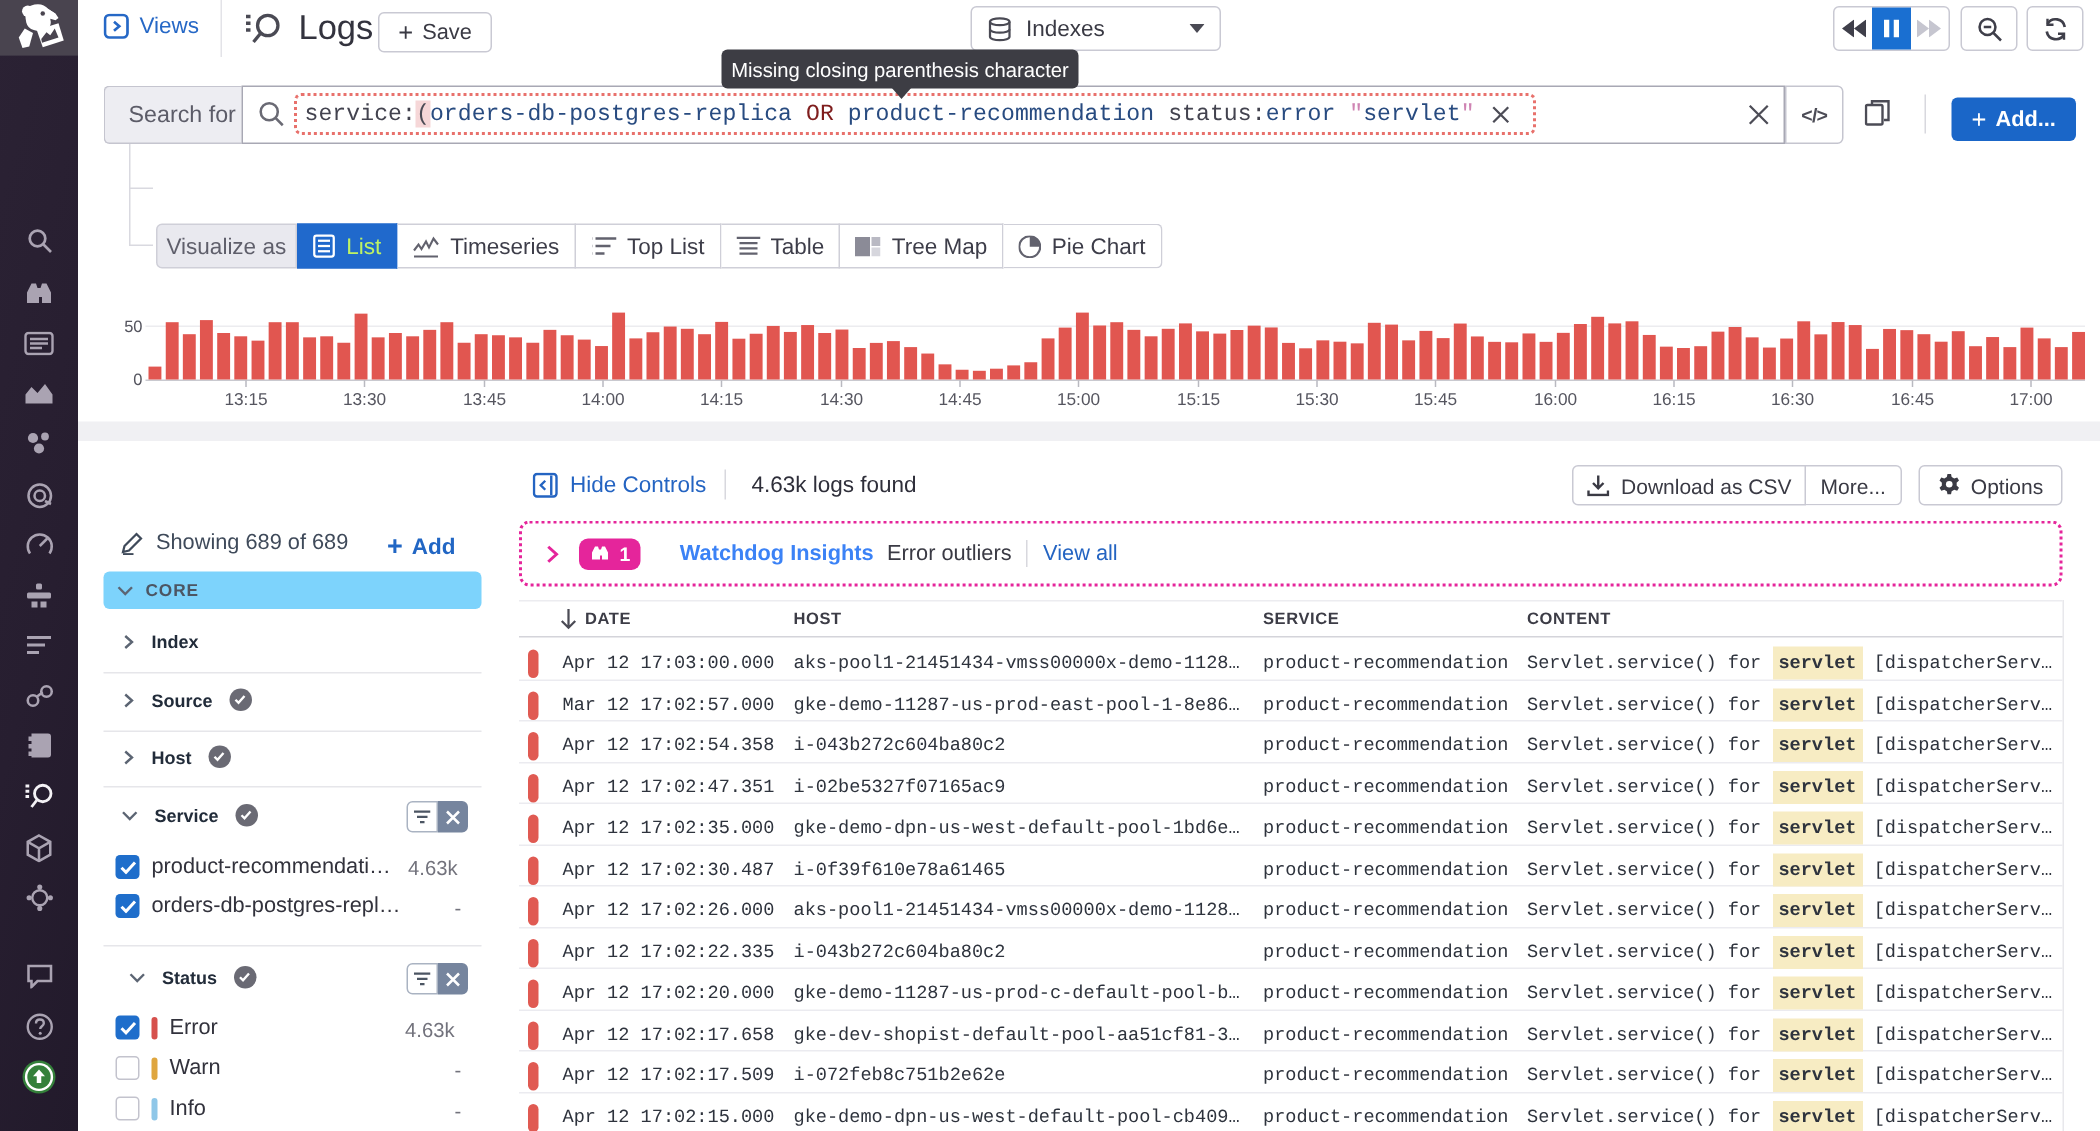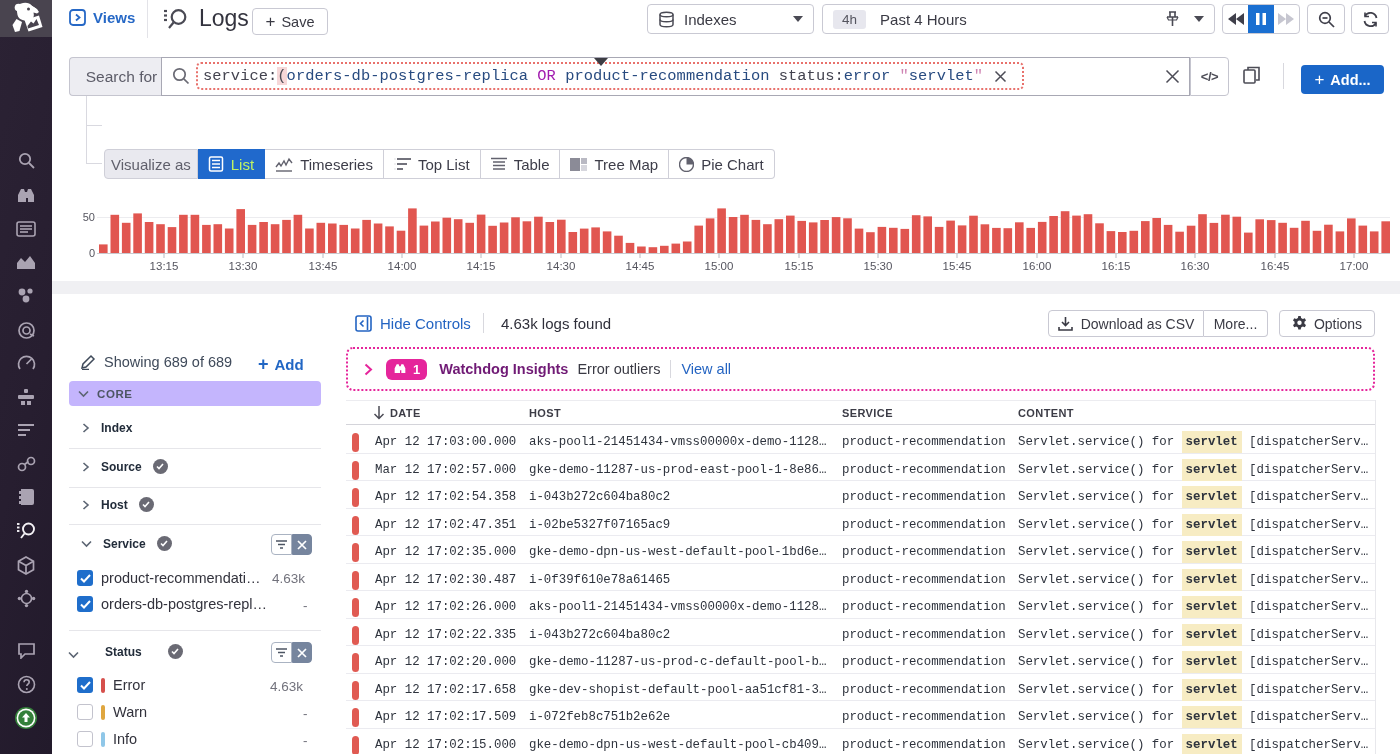--- a/index.html
+++ b/index.html
@@ -9,39 +9,39 @@
 .abs { position:absolute; }
 .mono { font-family:"Liberation Mono", monospace; }
 .btn { border:1px solid #c9c9d3; border-radius:4px; background:#fff; color:#3a3a44; }
 
 
 #rail { left:0; top:0; width:52px; height:754px;
   background:linear-gradient(105deg,#2b2234 0%,#271e30 55%,#221a2b 100%); }
 #logo { position:absolute; left:0; top:0; width:52px; height:37px; background:#4a4550; }
 .ric { position:absolute; left:0; width:52px; height:30px; display:flex; align-items:center; justify-content:center; color:#aaa3b2; }
 .ric svg { display:block; }
-#views { left:69px; top:9px; color:#2668c6; font-size:15px; font-weight:700; display:flex; align-items:center; gap:7px; }
+#views { left:69px; top:9px; color:#2668c6; font-size:15px; font-weight:400; display:flex; align-items:center; gap:7px; }
 #hsep { left:147px; top:0px; width:1px; height:38px; background:#e3e3e8; }
 #logsttl { left:163px; top:5px; display:flex; align-items:center; gap:10px; color:#33333e; font-size:23px; }
 #savebtn { left:252px; top:8px; width:76px; height:27px; font-size:14.5px; display:flex; align-items:center; justify-content:center; gap:6px; color:#3a3a44; }
 #indexes { left:647px; top:4px; width:167px; height:30px; font-size:15px; display:flex; align-items:center; padding:0 10px; gap:9px; color:#3a3a44; }
 #timepick { left:822px; top:4px; width:393px; height:30px; display:flex; align-items:center; padding:0 10px; color:#3a3a44; }
 #chip4h { background:#e7e7ee; border-radius:3px; font-size:13.5px; color:#55555f; padding:2px 9px; margin-right:14px; }
 #playgrp { left:1222px; top:4px; width:78px; height:30px; display:flex; }
 #playgrp > div { flex:1; display:flex; align-items:center; justify-content:center; }
 #pause { background:#1a6fd1; border-radius:0; margin:-1px 0; }
 #zoomout { left:1307px; top:4px; width:38px; height:30px; display:flex; align-items:center; justify-content:center; }
 #refresh { left:1351px; top:4px; width:38px; height:30px; display:flex; align-items:center; justify-content:center; }
 
 
 #sflabel { left:69px; top:57px; width:104px; height:39px; background:#ededf2; border:1px solid #c5c5cf; border-right:none; border-radius:4px 0 0 4px; color:#5c5c68; font-size:15.5px; display:flex; align-items:center; justify-content:center; }
 #sfinput { left:161px; top:57px; width:1029px; height:39px; background:#fff; border:1px solid #a8a8b4; }
 #sfmag { left:172px; top:67px; }
 #query { left:196px; top:62px; width:828px; height:28px; border:2px dotted #e8716c; border-radius:5px; display:flex; align-items:center; padding-left:5px; font-size:15.4px; letter-spacing:0.05px; white-space:pre; }
-.qk { color:#43434f; } .qv { color:#284b80; } .qor { color:#a21caf; } .qq { color:#cf84b3; }
+.qk { color:#43434f; } .qv { color:#284b80; } .qor { color:#7f1d1d; } .qq { color:#cf84b3; }
 #qpar { background:#f6d7d8; color:#4b4b55; }
 #qx { position:absolute; left:1165px; top:69px; }
 #codebtn { left:1190px; top:57px; width:39px; height:39px; border:1px solid #c5c5cf; border-radius:0 4px 4px 0; display:flex; align-items:center; justify-content:center; color:#4c4c56; font-size:13px; font-weight:700; letter-spacing:-0.5px; }
 #copyic { left:1243px; top:66px; }
 #vsep2 { left:1283px; top:63px; width:1px; height:26px; background:#d8d8de; }
 #addbtn { left:1301px; top:65px; width:83px; height:29px; background:#1a66c8; border-radius:4px; color:#fff; font-size:14.5px; font-weight:700; display:flex; align-items:center; justify-content:center; gap:6px; }
 
 
 #tip { left:481px; top:33px; width:238px; height:26px; background:#3d3d44; border-radius:4px; color:#fff; font-size:13.5px; display:flex; align-items:center; justify-content:center; z-index:9; }
 #tiparrow { left:594px; top:58px; width:0; height:0; border-left:7px solid transparent; border-right:7px solid transparent; border-top:8px solid #3d3d44; z-index:9; }
@@ -52,21 +52,21 @@
 
 #grouprow { left:104px; top:112px; height:28px; display:flex; font-size:15px; }
 #vizrow { left:104px; top:149px; height:30px; display:flex; font-size:15px; }
 .seglabel { background:#e9e9ef; border:1px solid #cfcfd8; color:#5f5f6b; display:flex; align-items:center; padding:0 6px; border-radius:4px 0 0 4px; }
 .segbtn { background:#fff; border:1px solid #cfcfd8; border-left:none; color:#3d3d49; display:flex; align-items:center; padding:0 10px; gap:7px; }
 .segbtn:last-child { border-radius:0 4px 4px 0; }
 .segsel { background:#2069cc; border-color:#2069cc; color:#bef264; }
 #facsearch { left:69px; top:311px; width:252px; height:27px; border:1px solid #c9c9d3; border-radius:4px; display:flex; align-items:center; padding:0 8px; gap:7px; color:#8b8b96; font-size:14.5px; }
 #showing { left:80px; top:354px; display:flex; align-items:center; gap:8px; color:#3f4a5a; font-size:14.5px; }
 #addfacet { left:258px; top:354px; color:#2166c4; font-size:15px; font-weight:700; display:flex; gap:6px; align-items:center; }
-#corebar { left:69px; top:381px; width:252px; height:25px; background:#c4b5fd; border-radius:4px; display:flex; align-items:center; padding:0 9px; gap:8px; color:#4c5563; font-size:11.5px; font-weight:700; letter-spacing:0.6px; }
+#corebar { left:69px; top:381px; width:252px; height:25px; background:#7dd3fc; border-radius:4px; display:flex; align-items:center; padding:0 9px; gap:8px; color:#4c5563; font-size:11.5px; font-weight:700; letter-spacing:0.6px; }
 .facname { font-weight:700; font-size:12px; color:#222c3a; }
 .fchev { display:inline-flex; align-items:center; }
 .fbadge { width:15px; height:15px; border-radius:50%; background:#6a6a74; color:#fff; font-size:9px; display:inline-flex; align-items:center; justify-content:center; }
 .fdiv { position:absolute; left:69px; width:252px; height:1px; background:#e6e6ea; }
 .fitem { position:absolute; left:77px; display:flex; align-items:center; gap:8px; font-size:14.5px; color:#32323c; }
 .cb { width:16px; height:16px; border-radius:3px; }
 .cbon { background:#1f6ecb; display:flex; align-items:center; justify-content:center; }
 .cboff { background:#fff; border:1px solid #c3c3cd; }
 .pill { width:4px; height:15px; border-radius:2px; }
 .fcount { position:absolute; font-size:13.5px; color:#72727c; }
@@ -79,21 +79,21 @@
 #csep { left:483px; top:313px; width:1px; height:20px; background:#d8d8de; }
 #logsfound { left:501px; top:315px; color:#2f2f3a; font-size:15px; }
 #dlcsv { left:1048px; top:310px; width:220px; height:27px; display:flex; }
 #dlcsv .b1 { flex:1; border:1px solid #c9c9d3; border-radius:4px 0 0 4px; display:flex; align-items:center; justify-content:center; gap:8px; font-size:14px; color:#3a3a44; }
 #dlcsv .b2 { width:64px; border:1px solid #c9c9d3; border-left:none; border-radius:0 4px 4px 0; display:flex; align-items:center; justify-content:center; font-size:14px; color:#3a3a44; }
 #optbtn { left:1279px; top:310px; width:96px; height:27px; display:flex; align-items:center; justify-content:center; gap:7px; font-size:14px; color:#3a3a44; }
 
 #watchdog { left:346px; top:347px; width:1029px; height:44px; border:2px dotted #e5259b; border-radius:7px; display:flex; align-items:center; }
 #wdchev { display:inline-flex; align-items:center; margin-left:16px; }
 #wdbadge { background:#e5259b; border-radius:6px; color:#fff; height:21px; padding:0 7px; display:flex; align-items:center; gap:6px; margin-left:13px; font-size:13px; font-weight:700; }
-#wdtitle { font-weight:700; color:#701a75; font-size:14.5px; margin-left:12px; }
+#wdtitle { font-weight:700; color:#3b82f6; font-size:14.5px; margin-left:26px; }
 #wdsub { color:#3a3a44; font-size:14.5px; margin-left:9px; }
 #wdsep { width:1px; height:18px; background:#d8d8de; margin-left:10px; }
 #wdview { color:#2464c2; font-size:14.5px; margin-left:10px; }
 
 
 #thead { left:346px; top:400px; width:1029px; height:25px; border-top:1px solid #ececf0; border-bottom:1px solid #d4d4da; }
 .th { position:absolute; top:407px; font-size:11px; font-weight:700; color:#3c3c46; letter-spacing:0.4px; }
 .row { position:absolute; left:346px; width:1029px; height:27.5px; border-bottom:1px solid #ebebf0;text-align:center; }
 .rbar { position:absolute; left:6px; top:7px; width:6.5px; height:19px; border-radius:3.5px; background:#e05a52; }
 .rcell { position:absolute; top:9px; font-size:12.4px; color:#2e333d; white-space:pre; }
@@ -405,33 +405,20 @@
 <div class="abs btn" id="savebtn"><span style="font-size:17px;font-weight:400;">+</span>Save</div>
 <div class="abs btn" id="indexes"><svg width="17" height="17" viewBox="0 0 17 17" fill="none" stroke="#4a4a54" stroke-width="1.5">
         <ellipse cx="8.5" cy="3.5" rx="6.5" ry="2.3"></ellipse>
         <path d="M2 3.5 v10 c0 1.3 2.9 2.3 6.5 2.3 s6.5 -1 6.5 -2.3 v-10"></path>
         <path d="M2 8.5 c0 1.3 2.9 2.3 6.5 2.3 s6.5 -1 6.5 -2.3"></path>
       </svg>Indexes<span style="margin-left:auto;display:inline-flex;">
         <svg width="10" height="6" viewBox="0 0 10 6">
           <path d="M0 0 h10 L5 6 z" fill="#4a4a54"></path>
         </svg>
       </span></div>
-<div class="abs btn" id="timepick">
-      <span id="chip4h">4h</span>
-      <span style="font-size:15px;">Past 4 Hours</span>
-      <span style="margin-left:auto;display:flex;align-items:center;gap:14px;">
-        <svg width="15" height="16" viewBox="0 0 15 16" fill="none" stroke="#4a4a54" stroke-width="1.6">
-          <path d="M4 1 h7 M5 1 v5 M10 1 v5 M2 6 h11 M7.5 6 v9"></path>
-          <path d="M2 6 l1.5 3 h8 L13 6" stroke-width="1.2"></path>
-        </svg>
-        <svg width="10" height="6" viewBox="0 0 10 6">
-          <path d="M0 0 h10 L5 6 z" fill="#4a4a54"></path>
-        </svg>
-      </span>
-    </div>
 <div class="abs btn" id="playgrp" style="padding:0;overflow:hidden;">
   <div>
         <svg width="16" height="12" viewBox="0 0 16 12" fill="#3f3f4a">
           <path d="M8 0 v12 L0 6 z M16 0 v12 L8 6 z"></path>
         </svg>
       </div>
   <div id="pause">
         <svg width="10" height="12" viewBox="0 0 10 12" fill="#fff">
           <rect x="0" width="3.5" height="12"></rect>
           <rect x="6.5" width="3.5" height="12"></rect>
@@ -472,20 +459,21 @@
         <path d="M1.5 1.5 L13.5 13.5 M13.5 1.5 L1.5 13.5" stroke="#4c4c56" stroke-width="1.5"></path>
       </svg></div>
 <div class="abs" id="codebtn">&lt;/&gt;</div>
 <div class="abs" id="copyic"><svg width="17" height="18" viewBox="0 0 17 18" fill="none" stroke="#4c4c56" stroke-width="1.6">
         <rect x="1" y="4" width="11" height="13" rx="1"></rect>
         <path d="M5 4 V1.5 h11 V14 h-3"></path>
       </svg></div>
 <div class="abs" id="vsep2"></div>
 <div class="abs" id="addbtn"><span style="font-size:17px;font-weight:400;">+</span>Add...</div>
 
+<div class="abs" id="tip">Missing closing parenthesis character</div>
 <div class="abs" id="tiparrow"></div>
 
 <div class="abs conn" style="left:86px;top:96px;width:1px;height:68px;"></div>
 <div class="abs conn" style="left:86px;top:125px;width:16px;height:1px;"></div>
 <div class="abs conn" style="left:86px;top:163px;width:16px;height:1px;"></div>
 
 <div class="abs" id="vizrow">
   <div class="seglabel">Visualize as</div>
   <div class="segbtn segsel"><svg width="16" height="16" viewBox="0 0 16 16" fill="none" stroke="#fff" stroke-width="1.5">
           <rect x="1.5" y="1" width="13" height="14" rx="1.5"></rect>
@@ -609,21 +597,21 @@
 <div class="fitem" style="top:596px;">
       <span class="cb cbon">
         <svg width="11" height="9" viewBox="0 0 11 9" fill="none" stroke="#fff" stroke-width="2">
           <path d="M1 4.5 l3 3 L10 1"></path>
         </svg>
       </span>
       <span style="width:169px;overflow:hidden;text-overflow:ellipsis;white-space:nowrap;">orders-db-postgres-replica</span>
     </div>
 <div class="fcount" style="left:303px;top:598px;">-</div>
 <div class="fdiv" style="top:630px;"></div>
-<div class="abs" style="left:68px;top:644px;display:flex;gap:26px;align-items:flex-end;">
+<div class="abs" style="left:86px;top:644px;display:flex;gap:11px;align-items:center;">
       <span class="fchev">
         <svg width="11" height="8" viewBox="0 0 11 8" fill="none" stroke="#5c6573" stroke-width="1.6">
           <path d="M1 1.5 l4.5 4.5 4.5-4.5"></path>
         </svg>
       </span>
       <span class="facname">Status</span>
       <span class="fbadge">
         <svg width="8" height="7" viewBox="0 0 8 7" fill="none" stroke="#fff" stroke-width="1.6">
           <path d="M1 3.5 l2 2 L7 1"></path>
         </svg>

